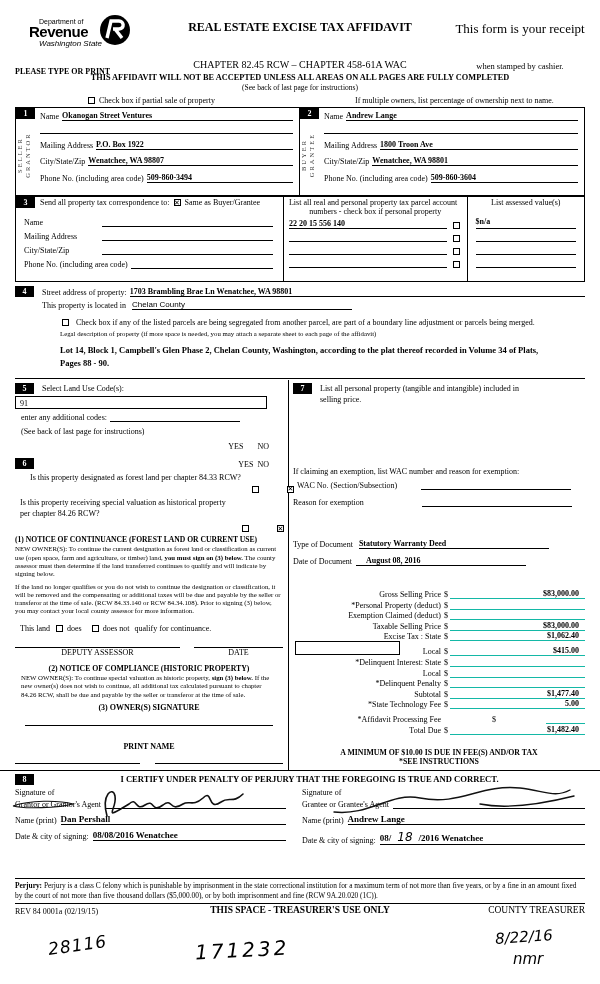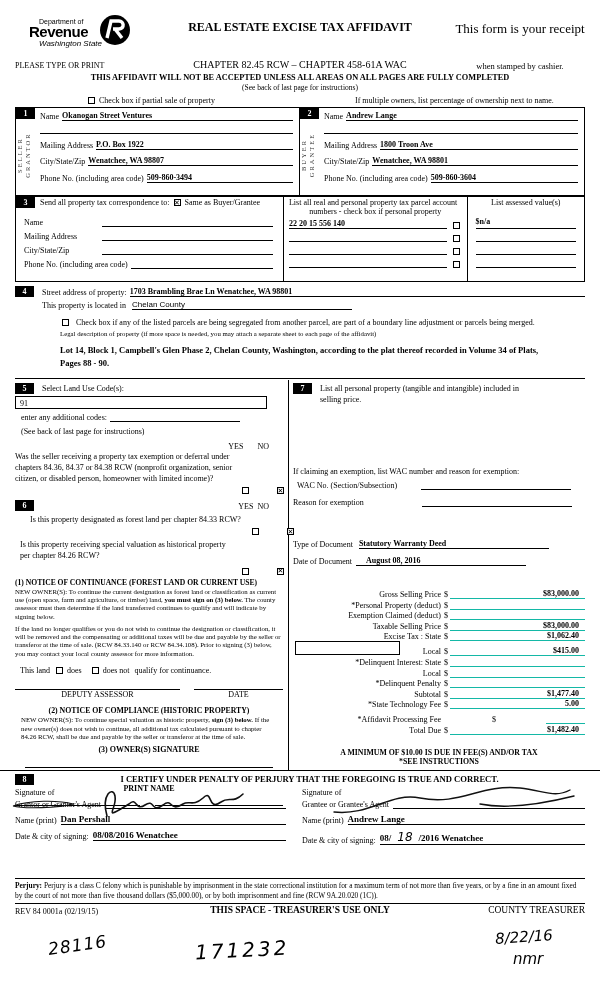--- a/index.html
+++ b/index.html
@@ -58,21 +58,21 @@
       <div style="padding-left:14px; padding-top:4px; font-family:'Liberation Sans',sans-serif;">
         <div style="font-size:7px;">Department of</div>
         <div style="font-size:15px; font-weight:bold; letter-spacing:-0.5px; margin-top:-2px; margin-left:-10px;">Revenue</div>
         <div style="font-size:8px; font-style:italic; margin-top:-1px;">Washington State</div>
       </div>
     </div>
   </div>
   <div class="abs b" style="left:150px; top:20px; width:300px; font-size:12px; text-align:center;">REAL ESTATE EXCISE TAX AFFIDAVIT</div>
   <div class="abs" style="left:455px; top:21px; width:130px; font-size:13px; text-align:center;">This form is your receipt</div>
 
-  <div class="abs" style="left:15px; top:61px; font-size:8px;">PLEASE TYPE OR PRINT</div>
+  <div class="abs" style="left:15px; top:67px; font-size:8px;font-weight:bold;">PLEASE TYPE OR PRINT</div>
   <div class="abs" style="left:150px; top:59px; width:300px; text-align:center; font-size:10px;">CHAPTER 82.45 RCW – CHAPTER 458-61A WAC</div>
   <div class="abs" style="left:455px; top:61px; width:130px; text-align:center; font-size:8.5px;">when stamped by cashier.</div>
 
   <div class="abs b c" style="left:0; top:73px; width:600px; font-size:8.3px;">THIS AFFIDAVIT WILL NOT BE ACCEPTED UNLESS ALL AREAS ON ALL PAGES ARE FULLY COMPLETED</div>
   <div class="abs c" style="left:0; top:83px; width:600px; font-size:7.5px;">(See back of last page for instructions)</div>
 
   <div class="abs" style="left:86px; top:96px;">
     <span class="cb"></span>
     <span>Check box if partial sale of property</span>
   </div>
@@ -222,25 +222,20 @@
     <div class="flex" style="align-items:flex-end; margin-top:4px;">
       <span style="padding:0 3px 0 6px;">enter any additional codes:</span>
       <span class="grow uline" style="max-width:130px;"></span>
     </div>
     <div style="margin:5px 0 0 6px;">(See back of last page for instructions)</div>
 
     <div class="r" style="margin-top:6px; padding-right:14px;">
       <span class="b" style="font-weight:normal;">YES</span>
       <span style="display:inline-block; width:10px;"></span>
       <span>NO</span>
-    </div>
-    <div style="position:relative; margin-top:1px;">
-      <div style="width:218px; line-height:1.35;">Was the seller receiving a property tax exemption or deferral under chapters 84.36, 84.37 or 84.38 RCW (nonprofit organization, senior citizen, or disabled person, homeowner with limited income)?</div>
-      <span class="cb abs" style="left:225px; top:2px;"></span>
-      <span class="cb abs on" style="left:247px; top:2px;"></span>
     </div>
 
     <div class="flex" style="margin-top:7px; align-items:flex-end;">
       <span class="numbox">6</span>
       <span class="grow"></span>
       <span style="padding-right:14px;"><span>YES</span>&nbsp;&nbsp;<span>NO</span></span>
     </div>
 
     <div style="position:relative; margin-top:4px;margin-left:10px;">
       <div style="width:218px; padding-left:5px; line-height:1.35;">Is this property designated as forest land per chapter 84.33 RCW?</div>

